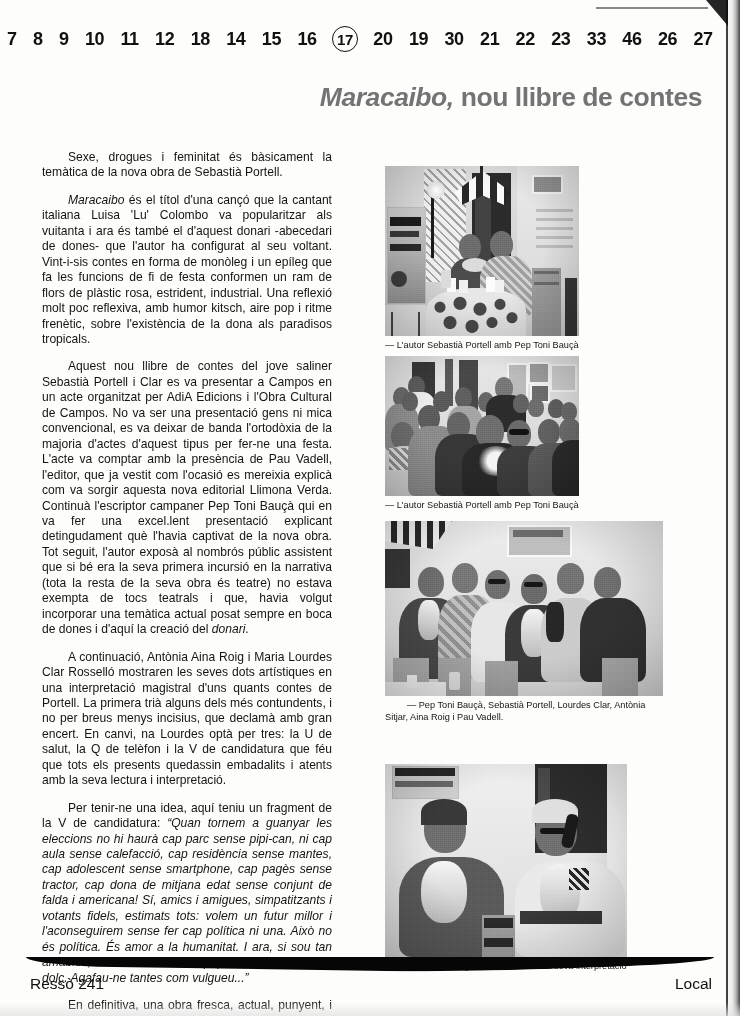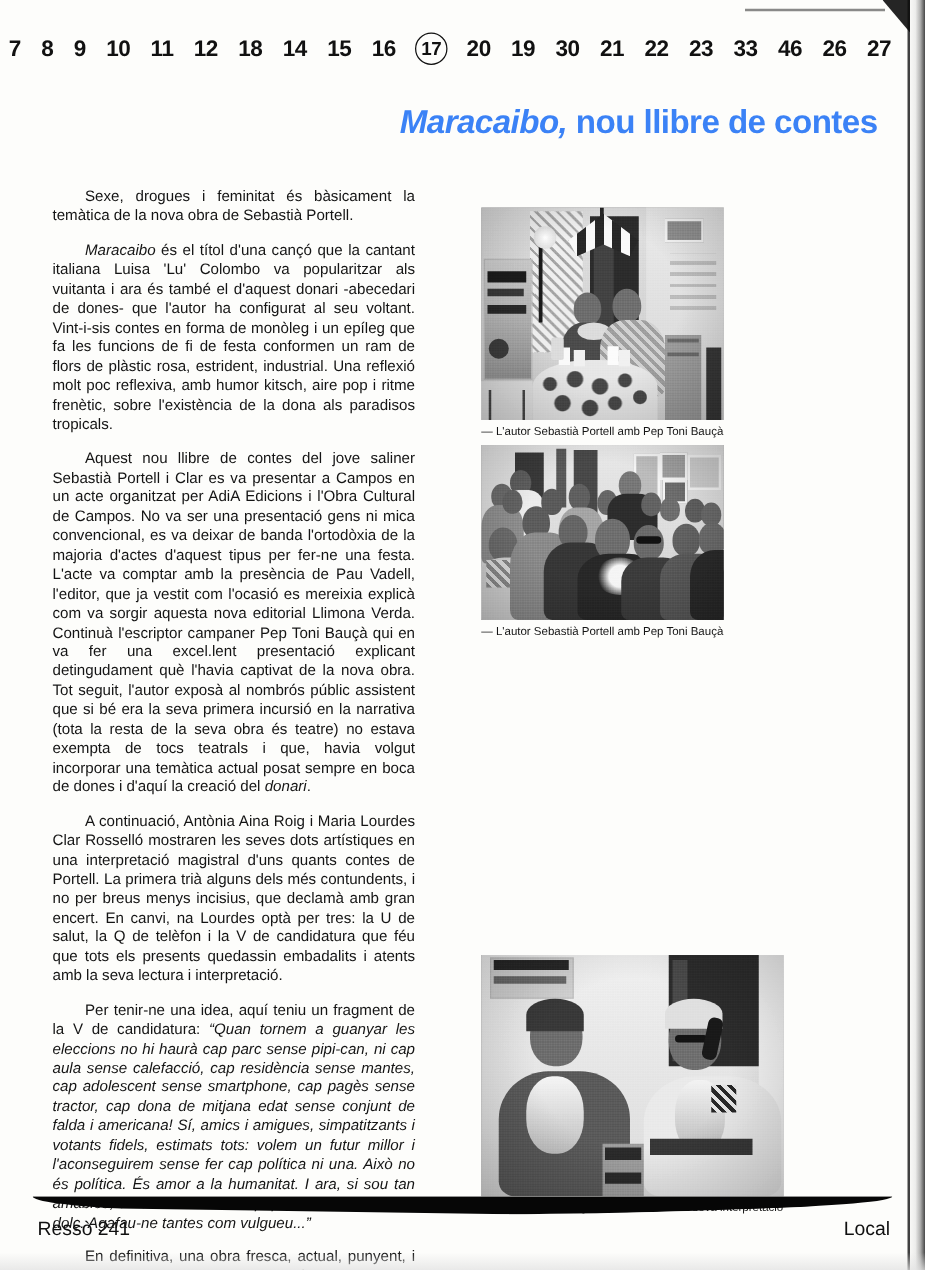--- a/index.html
+++ b/index.html
@@ -92,21 +92,21 @@
   
   .headline {
     position: absolute;
     top: 62px; left: 176px;
     width: 526px;
     text-align: right;
     font-size: 26.5px;
     font-weight: bold;
     line-height: 1.32;
     letter-spacing: -0.45px;
-    color: #3b82f6;
+    color: #737373;
   }
   .headline .ital {
     font-style: italic;
   }
 
   
   .col-left {
     position: absolute;
     top: 150px; left: 42px;
     width: 290px;
@@ -425,20 +425,21 @@
           <div class="rect" style="left:19%;top:78%;width:12%;height:22%;background:#a2a2a2;"></div>
           <div class="rect" style="left:36%;top:80%;width:12%;height:20%;background:#9e9e9e;"></div>
           <div class="rect" style="left:78%;top:78%;width:13%;height:22%;background:#a6a6a6;"></div>
           <div class="rect" style="left:0;top:92%;width:22%;height:8%;background:#ececec;"></div>
           <div class="rect" style="left:8%;top:88%;width:10px;height:13px;background:#f2f2f2;"></div>
           <div class="rect" style="left:23%;top:86%;width:11px;height:18px;background:#dcdcdc;border-radius:2px;"></div>
           <div class="grain"></div>
           <div class="vignette"></div>
         </div>
       </div>
+      <figcaption class="caption indent"><span>— Pep Toni Bauçà, Sebastià Portell, Lourdes Clar, Antònia Sitjar, Aina Roig i</span> <span>Pau Vadell.</span></figcaption>
     </figure>
 
     <figure class="figure" style="top:598px;">
       <div class="photo" style="height:193px;">
         <div class="scene">
           <div class="rect" style="left:0;top:0;width:100%;height:100%;background:linear-gradient(180deg,#ececec,#d8d8d8);"></div>
 
           <div class="rect" style="left:3%;top:1%;width:27%;height:16%;background:#cdcdcd;border:1px solid #bdbdbd;"></div>
           <div class="rect" style="left:4%;top:2%;width:25%;height:4%;background:#2b2b2b;"></div>
           <div class="rect" style="left:4%;top:9%;width:24%;height:3%;background:#6a6a6a;"></div>

